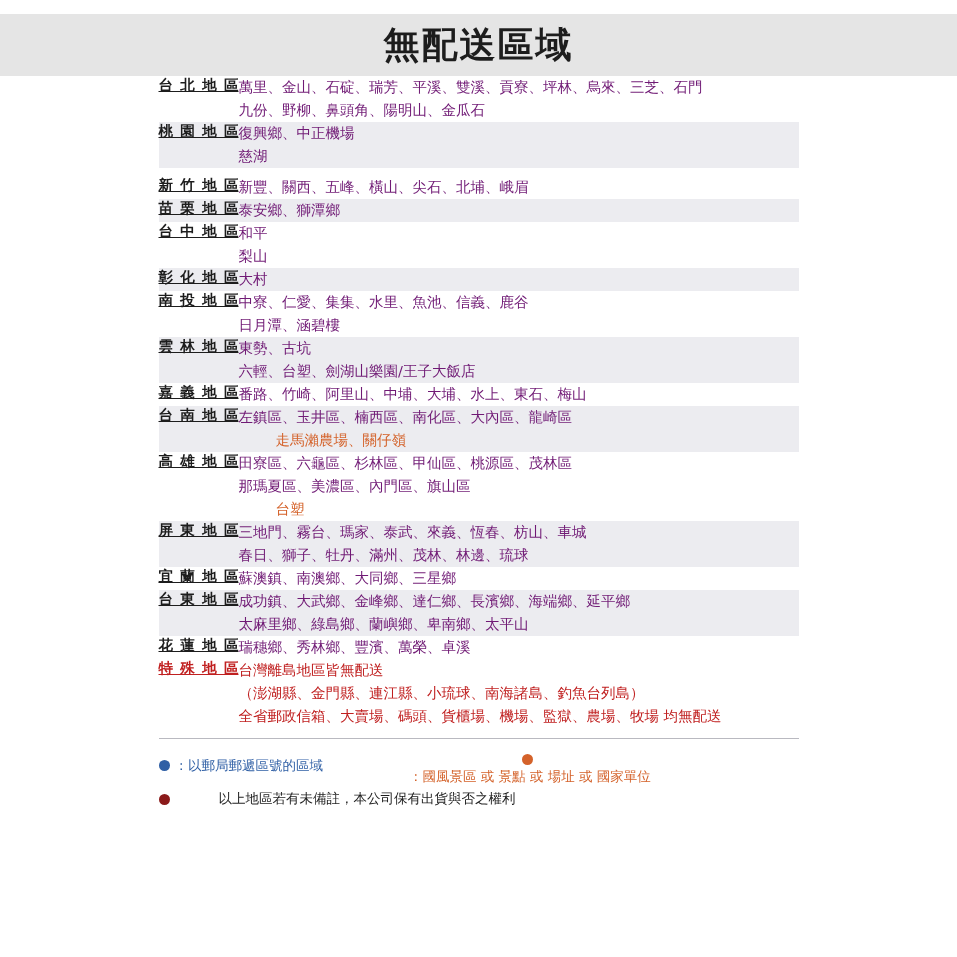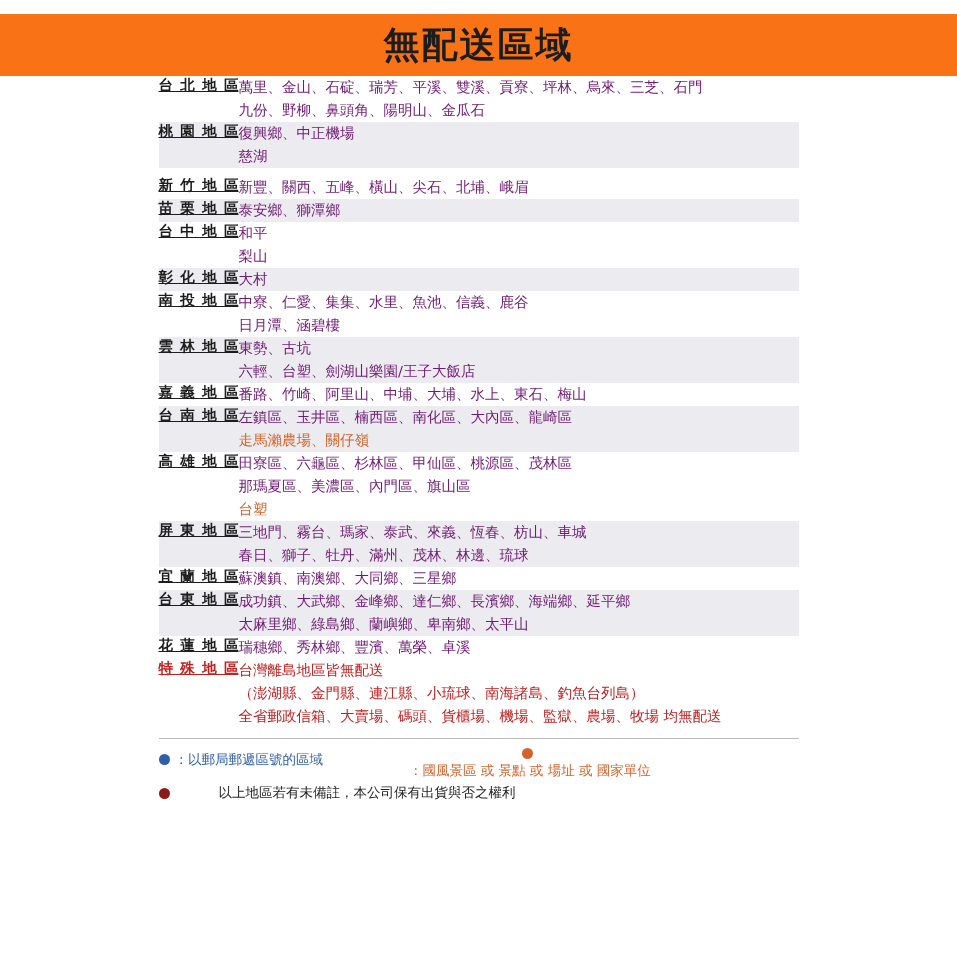--- a/index.html
+++ b/index.html
@@ -15,21 +15,21 @@
   }
   .page {
     position: relative;
     width: 957px;
     height: 957px;
     box-sizing: border-box;
     padding: 14px 0 0 0;
   }
   .title-bar {
     margin: 0 0 0 0;
-    background: #f97316;
+    background: #e5e5e5;
     height: 62px;
     display: flex;
     align-items: center;
     justify-content: center;
   }
   .title-text {
     font-size: 36px;
     font-weight: bold;
     color: #1d1d1d;
     letter-spacing: 2px;
@@ -57,30 +57,30 @@
   }
   .lines-cell {
     padding: 4px 4px 4px 6px;
   }
   .line {
     font-size: 14.5px;
     line-height: 23px;
     white-space: nowrap;
   }
   .c-blue { color: #701a75; }
-  .c-orange { color: #d4622a; }
+  .c-orange { color: #d4622a; margin-left: 37px; }
   .c-red { color: #c02020; }
   tr.shaded td { background: #ececf0; }
   tr.spacer td { height: 8px; background: #ffffff; padding: 0; }
   .legend {
     width: 640px;
     margin: 10px auto 0 auto;
     position: relative;
     border-top: 1px solid #b9b9c0;
-    padding-top: 9px;
+    padding-top: 15px;
   }
   .legend-row {
     display: flex;
     align-items: flex-start;
     font-size: 13.5px;
     line-height: 22px;
     margin-bottom: 2px;
   }
   .legend-item {
     display: flex;

